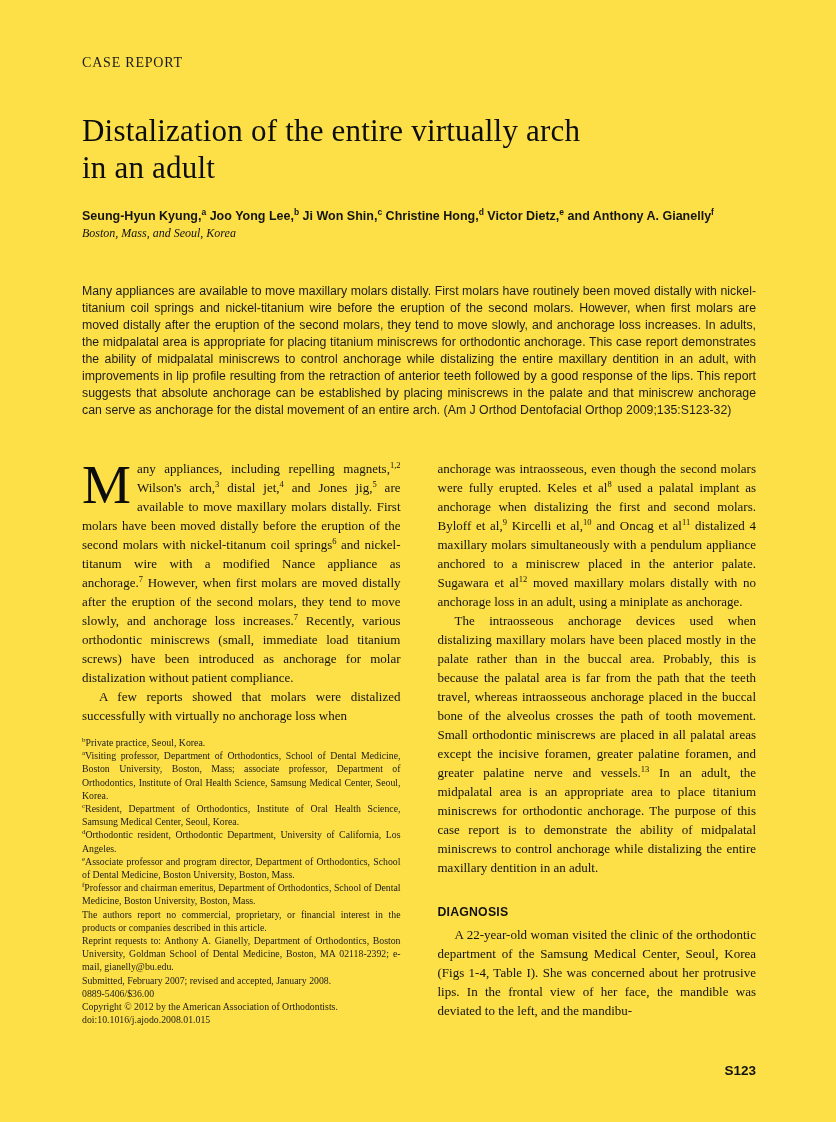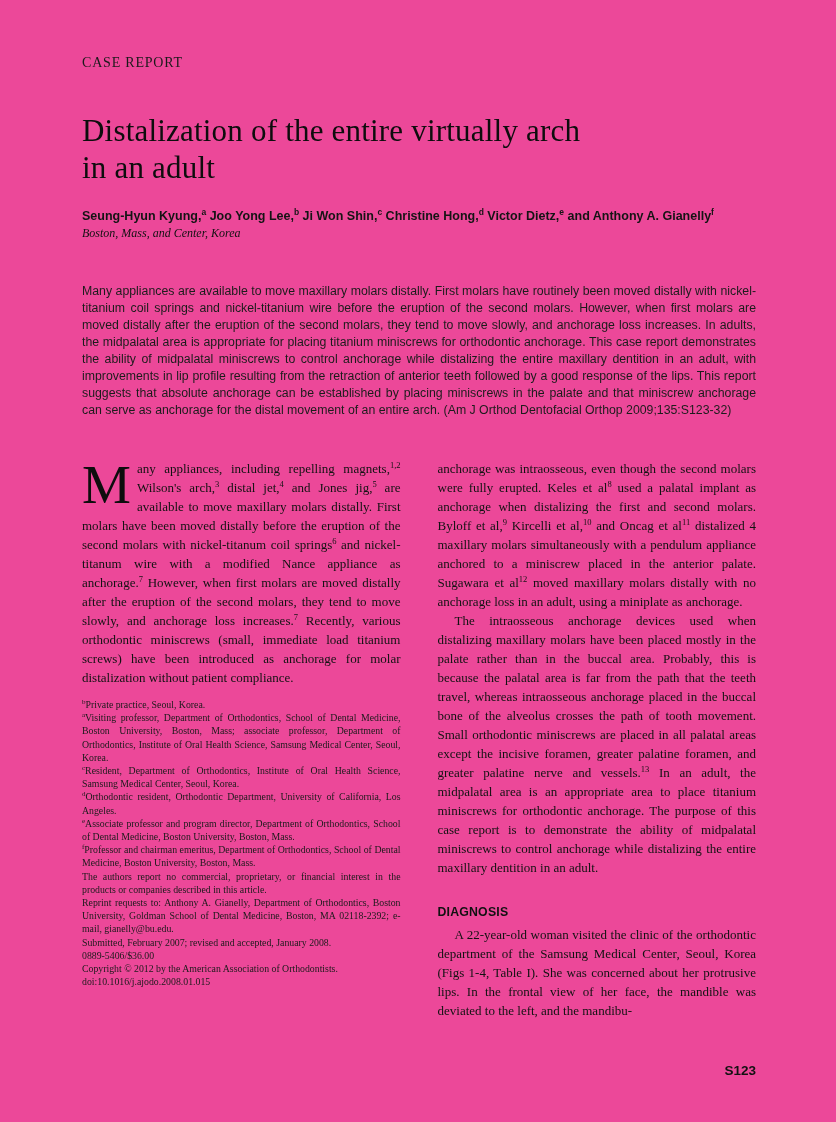--- a/index.html
+++ b/index.html
@@ -1,20 +1,20 @@
 <!DOCTYPE html>
 <html><head>
 <meta charset="utf-8">
 <style>
   * { margin: 0; padding: 0; box-sizing: border-box; }
   html, body { background: #ffffff; }
   .page {
     width: 836px; height: 1122px;
     margin: 0 auto;
-    background: #ec4899;
+    background: #fde047;
     color: #111;
     position: relative;
     padding: 55px 80px 0 82px;
     overflow: hidden;
   }
   .kicker {
     font-family: "Liberation Serif", serif;
     font-size: 14px;
     letter-spacing: 0.8px;
     color: #1a1a1a;
@@ -104,28 +104,29 @@
 
   <div class="kicker">CASE REPORT</div>
 
   <h1 class="title">
     <span>Distalization of the entire virtually arch</span><br>
     <span>in an adult</span>
   </h1>
 
   <div class="authors">Seung-Hyun Kyung,<sup>a</sup> Joo Yong Lee,<sup>b</sup> Ji Won Shin,<sup>c</sup> Christine Hong,<sup>d</sup> Victor Dietz,<sup>e</sup> and Anthony A. Gianelly<sup>f</sup></div>
 
-  <div class="affiliation">Boston, Mass, and Center, Korea</div>
+  <div class="affiliation">Boston, Mass, and Seoul, Korea</div>
 
   <div class="abstract">Many appliances are available to move maxillary molars distally. First molars have routinely been moved distally with nickel-titanium coil springs and nickel-titanium wire before the eruption of the second molars. However, when first molars are moved distally after the eruption of the second molars, they tend to move slowly, and anchorage loss increases. In adults, the midpalatal area is appropriate for placing titanium miniscrews for orthodontic anchorage. This case report demonstrates the ability of midpalatal miniscrews to control anchorage while distalizing the entire maxillary dentition in an adult, with improvements in lip profile resulting from the retraction of anterior teeth followed by a good response of the lips. This report suggests that absolute anchorage can be established by placing miniscrews in the palate and that miniscrew anchorage can serve as anchorage for the distal movement of an entire arch. (Am J Orthod Dentofacial Orthop 2009;135:S123-32)</div>
 
   <div class="columns">
 
     <div class="col">
       <p class="body-par"><span class="dropcap">M</span><span>any appliances, including repelling magnets,<sup>1,2</sup> Wilson's arch,<sup>3</sup> distal jet,<sup>4</sup> and Jones jig,<sup>5</sup> are available to move maxillary molars distally. First molars have been moved distally before the eruption of the second molars with nickel-titanum coil springs<sup>6</sup> and nickel-titanum wire with a modified Nance appliance as anchorage.<sup>7</sup> However, when first molars are moved distally after the eruption of the second molars, they tend to move slowly, and anchorage loss increases.<sup>7</sup> Recently, various orthodontic miniscrews (small, immediate load titanium screws) have been introduced as anchorage for molar distalization without patient compliance.</span></p>
+      <p class="body-par indent">A few reports showed that molars were distalized successfully with virtually no anchorage loss when</p>
 
       <div class="footnotes">
         <p><sup>b</sup><span>Private practice, Seoul, Korea.</span></p>
         <p><sup>a</sup><span>Visiting professor, Department of Orthodontics, School of Dental Medicine, Boston University, Boston, Mass; associate professor, Department of Orthodontics, Institute of Oral Health Science, Samsung Medical Center, Seoul, Korea.</span></p>
         <p><sup>c</sup><span>Resident, Department of Orthodontics, Institute of Oral Health Science, Samsung Medical Center, Seoul, Korea.</span></p>
         <p><sup>d</sup><span>Orthodontic resident, Orthodontic Department, University of California, Los Angeles.</span></p>
         <p><sup>e</sup><span>Associate professor and program director, Department of Orthodontics, School of Dental Medicine, Boston University, Boston, Mass.</span></p>
         <p><sup>f</sup><span>Professor and chairman emeritus, Department of Orthodontics, School of Dental Medicine, Boston University, Boston, Mass.</span></p>
         <p>The authors report no commercial, proprietary, or financial interest in the products or companies described in this article.</p>
         <p>Reprint requests to: Anthony A. Gianelly, Department of Orthodontics, Boston University, Goldman School of Dental Medicine, Boston, MA 02118-2392; e-mail, gianelly@bu.edu.</p>

